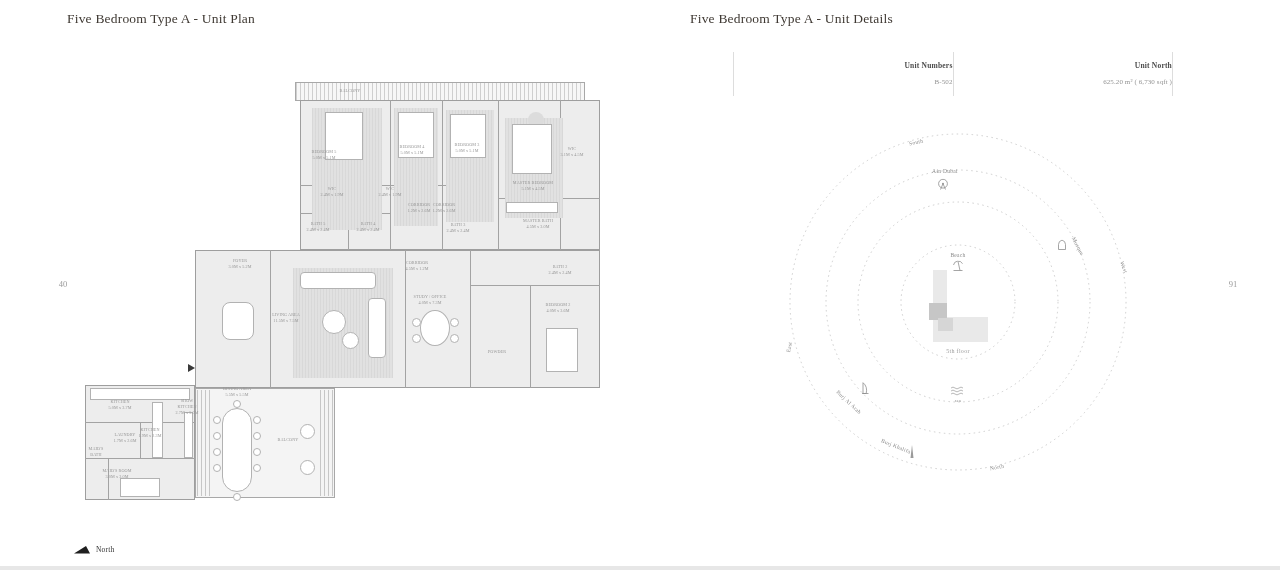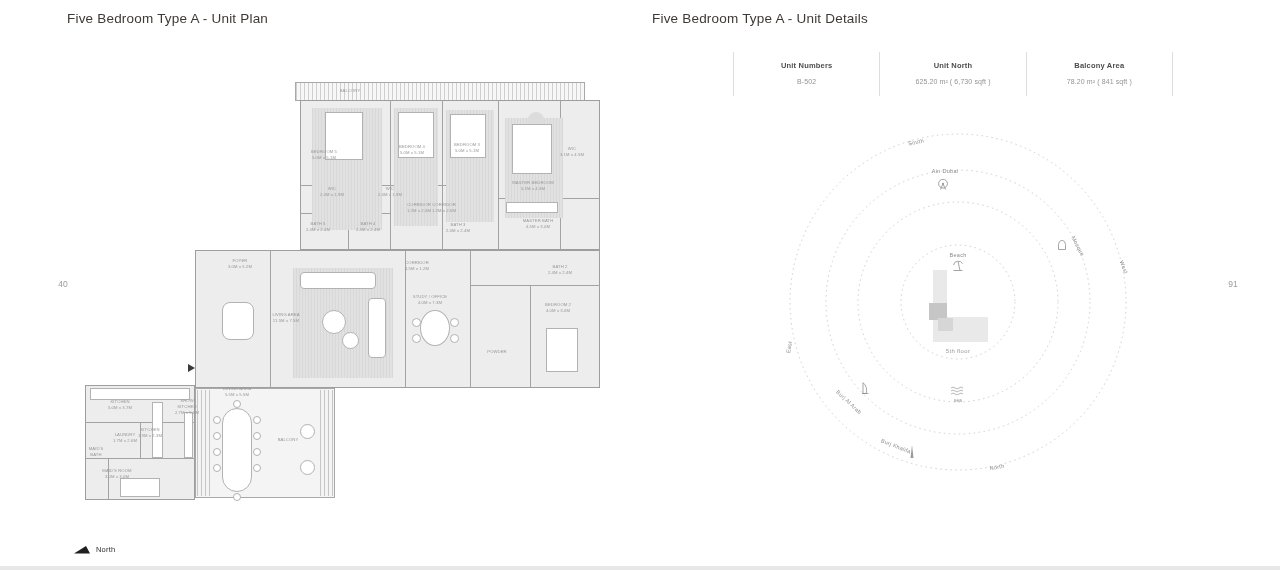--- a/index.html
+++ b/index.html
@@ -1,30 +1,30 @@
 <!DOCTYPE html>
 <html><head>
 <meta charset="utf-8">
 <style>
   html,body{margin:0;padding:0;background:#fff;width:1280px;height:570px;overflow:hidden;
     font-family:"Liberation Sans", sans-serif;}
-  .stage{position:relative;width:1280px;height:570px;background:#fff;}
+  .stage{position:relative;width:1280px;height:570px;background:#fff;font-family:Liberation Serif, serif;}
   .title{position:absolute;top:11px;font-size:13.5px;color:#3f3933;letter-spacing:.2px;}
   .title.left{left:67px;}
-  .title.right{left:652px;}
+  .title.right{left:690px;}
   .pagenum{position:absolute;top:279px;width:22px;text-align:center;font-size:8.5px;color:#9a9a9a;}
   .pagenum.left{left:52px;}
   .pagenum.right{left:1222px;}
   .north{position:absolute;left:74px;top:545px;display:flex;align-items:center;gap:6px;}
   .north span{font-size:7.5px;color:#2e2e2e;letter-spacing:.2px;}
   .bottom-edge{position:absolute;left:0;bottom:0;width:1280px;height:4px;background:#e7e7e7;}
 
   
   .dtable{position:absolute;left:733px;top:52px;width:440px;height:44px;display:flex;}
-  .tcol{flex:1;border-left:1px solid #ddd;text-align:center;padding-top:9px;box-sizing:border-box;}
+  .tcol{flex:1;border-left:1px solid #ddd;text-align:right;padding-top:9px;box-sizing:border-box;}
   .tcol:last-child{border-right:1px solid #ddd;}
   .thead{font-size:7.5px;font-weight:bold;color:#4c4c4c;letter-spacing:.2px;}
   .tval{font-size:7px;color:#949494;margin-top:8px;letter-spacing:.1px;}
 
   
   .fp{position:absolute;left:0;top:0;width:1280px;height:570px;}
   .fp > div{position:absolute;}
   .fp-hatchblock{background:#f7f7f7 repeating-linear-gradient(90deg,#cfcfcf 0,#cfcfcf 1px,transparent 1px,transparent 4px);border:1px solid #a8a8a8;box-sizing:border-box;}
   .fp-block{background:#ededed;border:1px solid #9e9e9e;box-sizing:border-box;}
   .fp-blocklight{background:#f4f4f4;border:1px solid #a8a8a8;box-sizing:border-box;}
@@ -60,24 +60,20 @@
   <div class="pagenum right">91</div>
 
   <div class="dtable">
       <div class="tcol">
         <div class="thead">Unit Numbers</div>
         <div class="tval">B-502</div>
       </div>
       <div class="tcol">
         <div class="thead">Unit North</div>
         <div class="tval">625.20 m² ( 6,730 sqft )</div>
-      </div>
-      <div class="tcol">
-        <div class="thead">Balcony Area</div>
-        <div class="tval">78.20 m² ( 841 sqft )</div>
       </div>
     </div>
 
   <div class="fp">
       <div class="fp-hatchblock" style="left: 295px; top: 82px; width: 290px; height: 19px;"></div>
       <div class="fp-block" style="left: 300px; top: 100px; width: 300px; height: 150px;"></div>
       <div class="fp-block" style="left: 195px; top: 250px; width: 405px; height: 138px;"></div>
       <div class="fp-block" style="left: 85px; top: 385px; width: 110px; height: 115px;"></div>
       <div class="fp-blocklight" style="left: 195px; top: 388px; width: 140px; height: 110px;"></div>
       <div class="fp-hatch" style="left: 197px; top: 390px; width: 15px; height: 106px;"></div>

